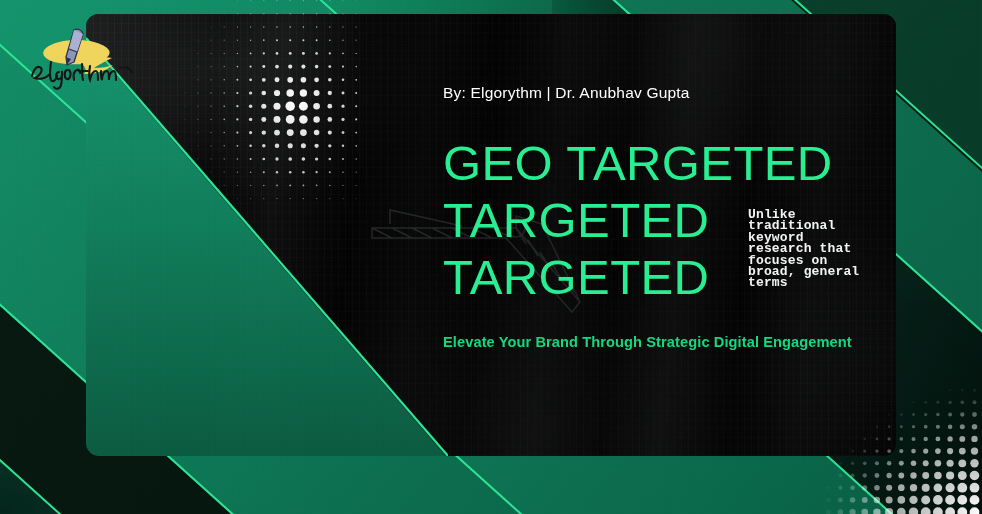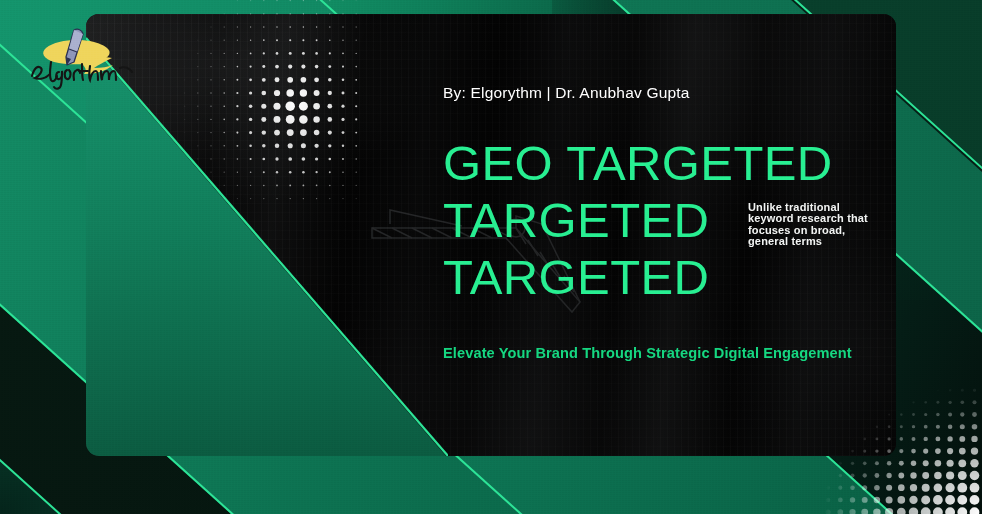--- a/index.html
+++ b/index.html
@@ -170,30 +170,31 @@
     margin-top:32px;
     color:#27ef90;
     font-size:49px;
     line-height:57px;
     font-weight:400;
     letter-spacing:0.4px;
     white-space:nowrap;
   }
   .note {
     position:absolute;
-    left:305px; top:118px;
+    left:305px; top:125px;
     width:120px;
     color:#f2f4f3;
-    font-size:11px;
+    font-size:13px;
     line-height:11.4px;
     font-weight:700;
     letter-spacing:.15px;
+    font-family:Liberation Mono, monospace;
   }
   .tagline {
-    margin-top:39px;
+    margin-top:28px;
     color:#15d67f;
     font-size:14.6px;
     font-weight:700;
     letter-spacing:.1px;
     white-space:nowrap;
   }
 
   
   .grain {
     position:absolute; inset:0; pointer-events:none; opacity:.055;

